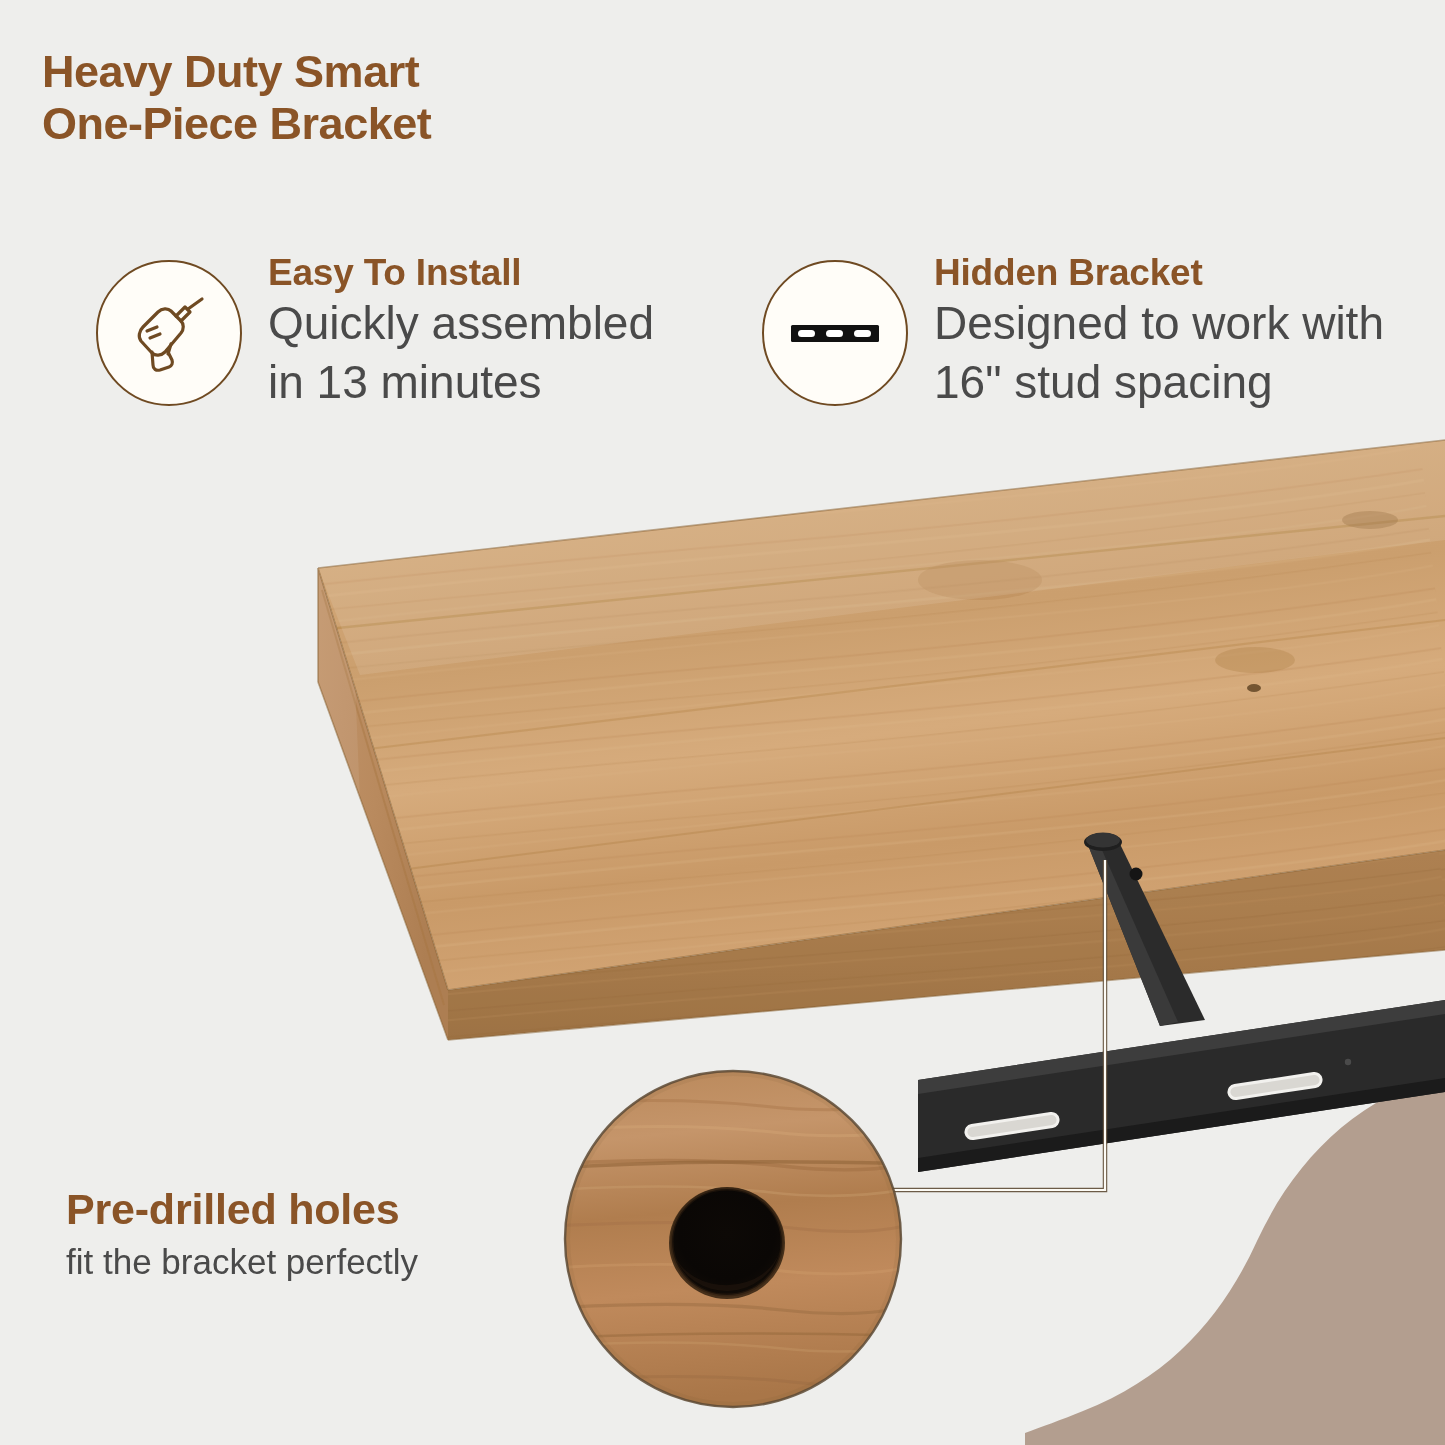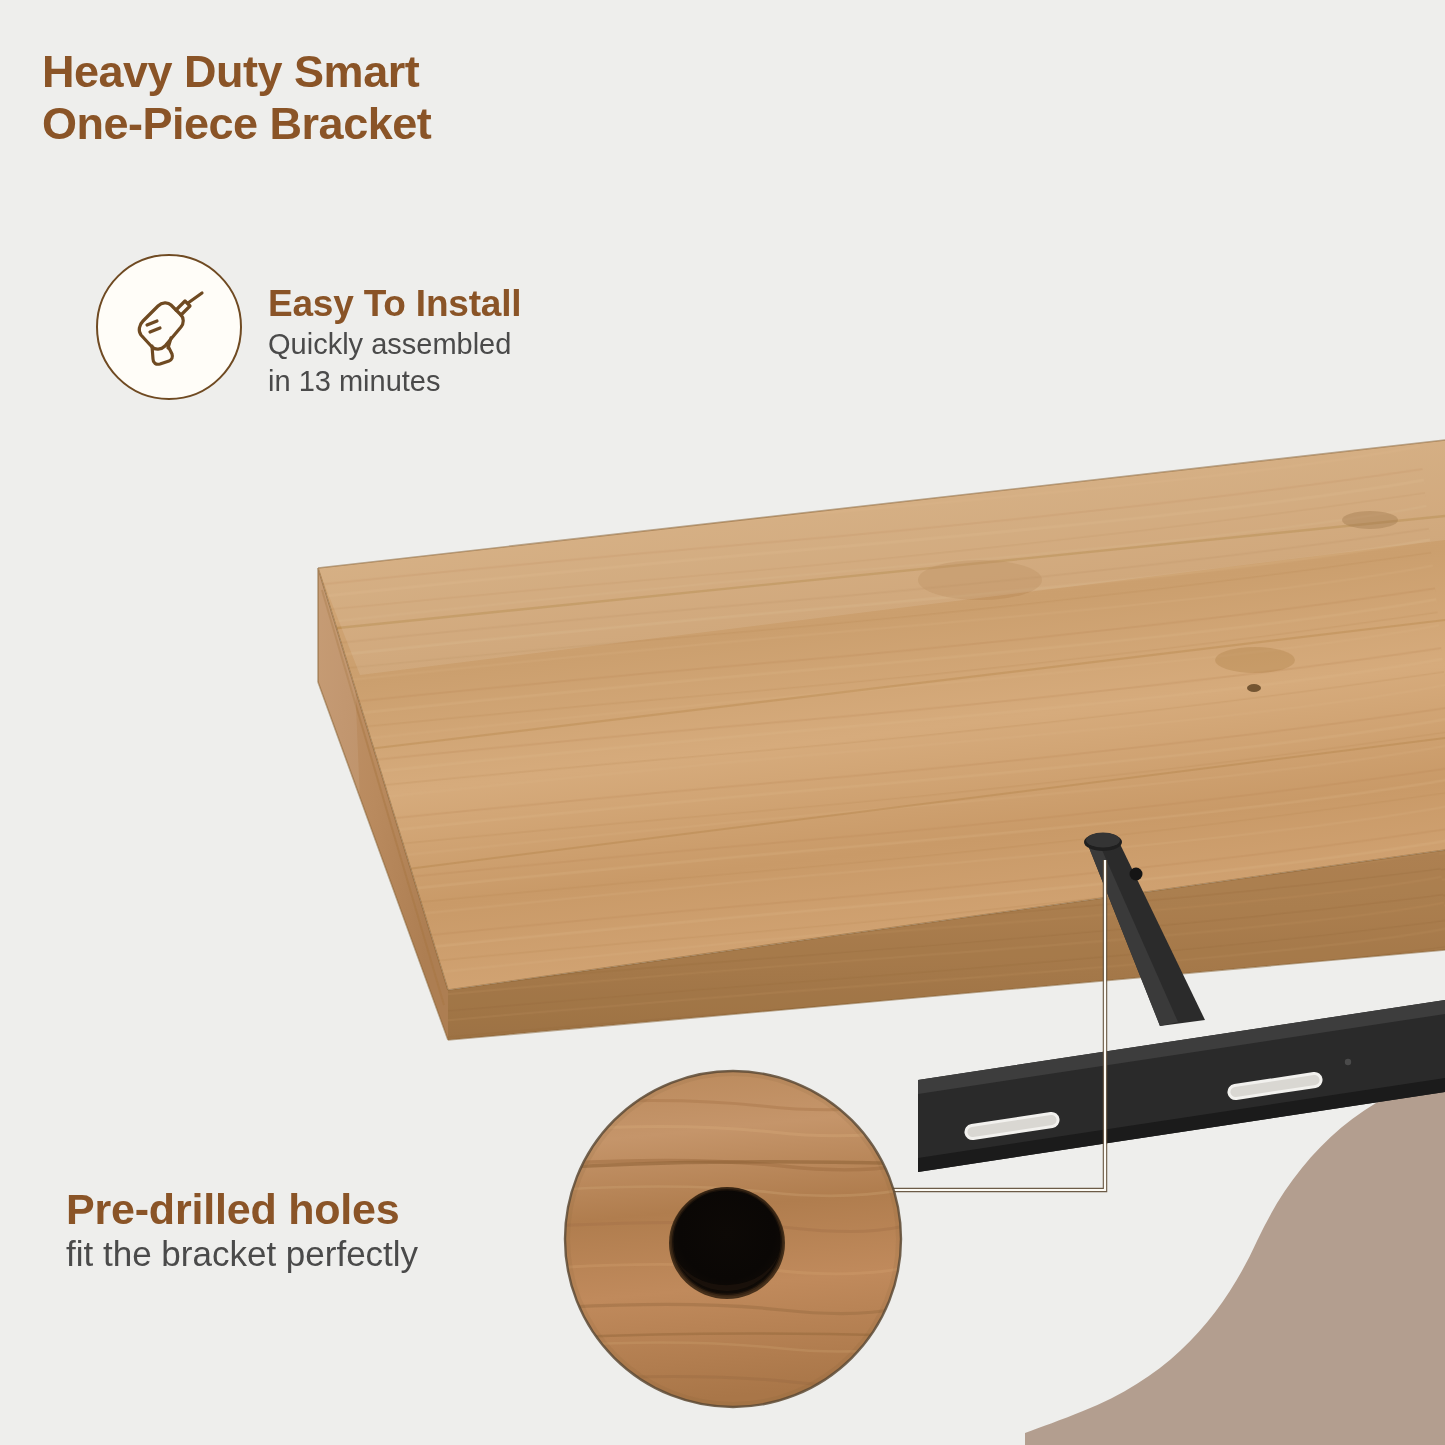--- a/index.html
+++ b/index.html
@@ -37,21 +37,21 @@
     font-weight: 700;
     line-height: 1.16;
     letter-spacing: -0.5px;
   }
   .headline .l2 { display: block; }
 
   
   .feature {
     position: absolute;
     display: flex;
-    align-items: flex-end;
+    align-items: center;
   }
   .feature-1 { left: 96px;  top: 248px; width: 600px; }
   .feature-2 { left: 762px; top: 248px; width: 640px; }
 
   .feature-icon {
     width: 146px;
     height: 146px;
     flex: 0 0 146px;
     border-radius: 50%;
     background: #fffdf8;
@@ -70,21 +70,21 @@
     color: #8a5427;
     font-size: 37px;
     font-weight: 700;
     line-height: 1.12;
     letter-spacing: -0.2px;
     white-space: nowrap;
   }
   .feature-desc {
     margin-top: 1px;
     color: #4a4a4a;
-    font-size: 29px;
+    font-size: 46px;
     font-weight: 400;
     line-height: 1.28;
   }
   .feature-desc span { display: block; white-space: nowrap; }
 
   
   .photo {
     position: absolute;
     left: 0;
     top: 420px;
@@ -102,21 +102,21 @@
   }
   .caption-title {
     color: #8a5427;
     font-size: 43px;
     font-weight: 700;
     letter-spacing: -0.2px;
     line-height: 1.1;
     white-space: nowrap;
   }
   .caption-desc {
-    margin-top: 0;
+    margin-top: 8px;
     color: #4a4a4a;
     font-size: 35px;
     font-weight: 400;
     line-height: 1.2;
     white-space: nowrap;
   }
 
   
   .detail-circle {
     position: absolute;
@@ -164,20 +164,37 @@
     </div>
     <div class="feature-text">
       <div class="feature-title">Easy To Install</div>
       <div class="feature-desc">
         <span>Quickly assembled</span>
         <span>in 13 minutes</span>
       </div>
     </div>
   </div>
 
+  <div class="feature feature-2">
+    <div class="feature-icon">
+      <svg width="104" height="104" viewBox="0 0 104 104">
+        <rect x="8" y="44" width="88" height="17" rx="1.5" fill="#111111"></rect>
+        <rect x="15" y="49" width="17" height="7" rx="3.5" fill="#ffffff"></rect>
+        <rect x="43" y="49" width="17" height="7" rx="3.5" fill="#ffffff"></rect>
+        <rect x="71" y="49" width="17" height="7" rx="3.5" fill="#ffffff"></rect>
+      </svg>
+    </div>
+    <div class="feature-text">
+      <div class="feature-title">Hidden Bracket</div>
+      <div class="feature-desc">
+        <span>Designed to work with</span>
+        <span>16" stud spacing</span>
+      </div>
+    </div>
+  </div>
 
   <svg class="photo" viewBox="0 0 1445 760">
     <defs>
       <linearGradient id="woodTop" x1="0" y1="0" x2="0.25" y2="1">
         <stop offset="0%" stop-color="#c89a68"></stop>
         <stop offset="18%" stop-color="#d3a878"></stop>
         <stop offset="42%" stop-color="#cb9f6e"></stop>
         <stop offset="62%" stop-color="#d6ab7c"></stop>
         <stop offset="82%" stop-color="#c99a68"></stop>
         <stop offset="100%" stop-color="#d2a474"></stop>

